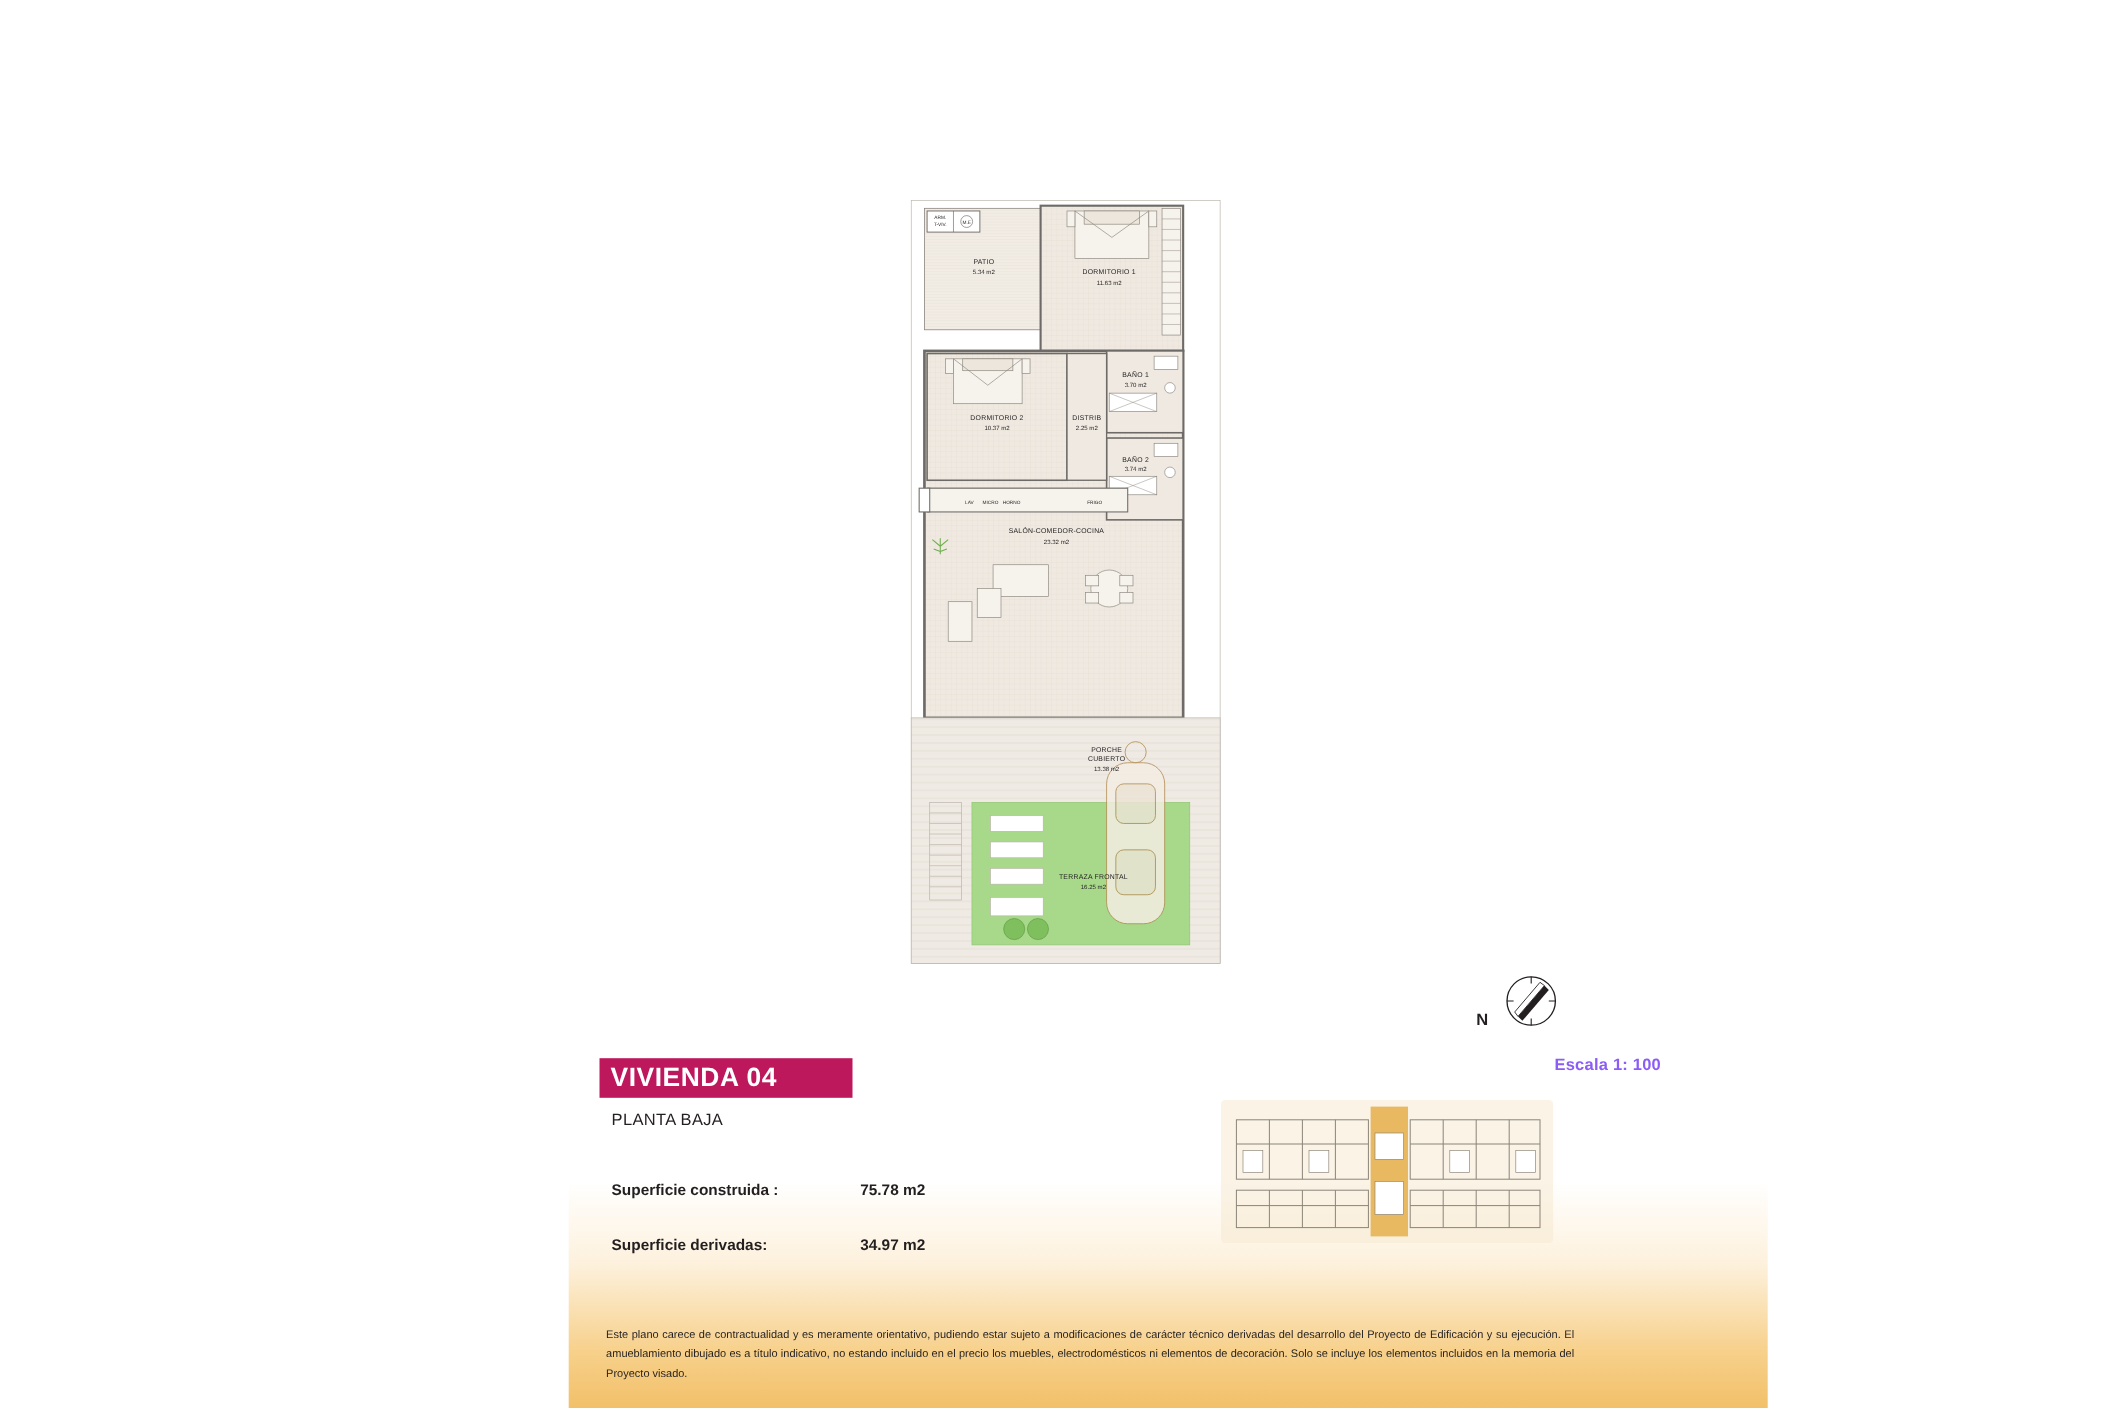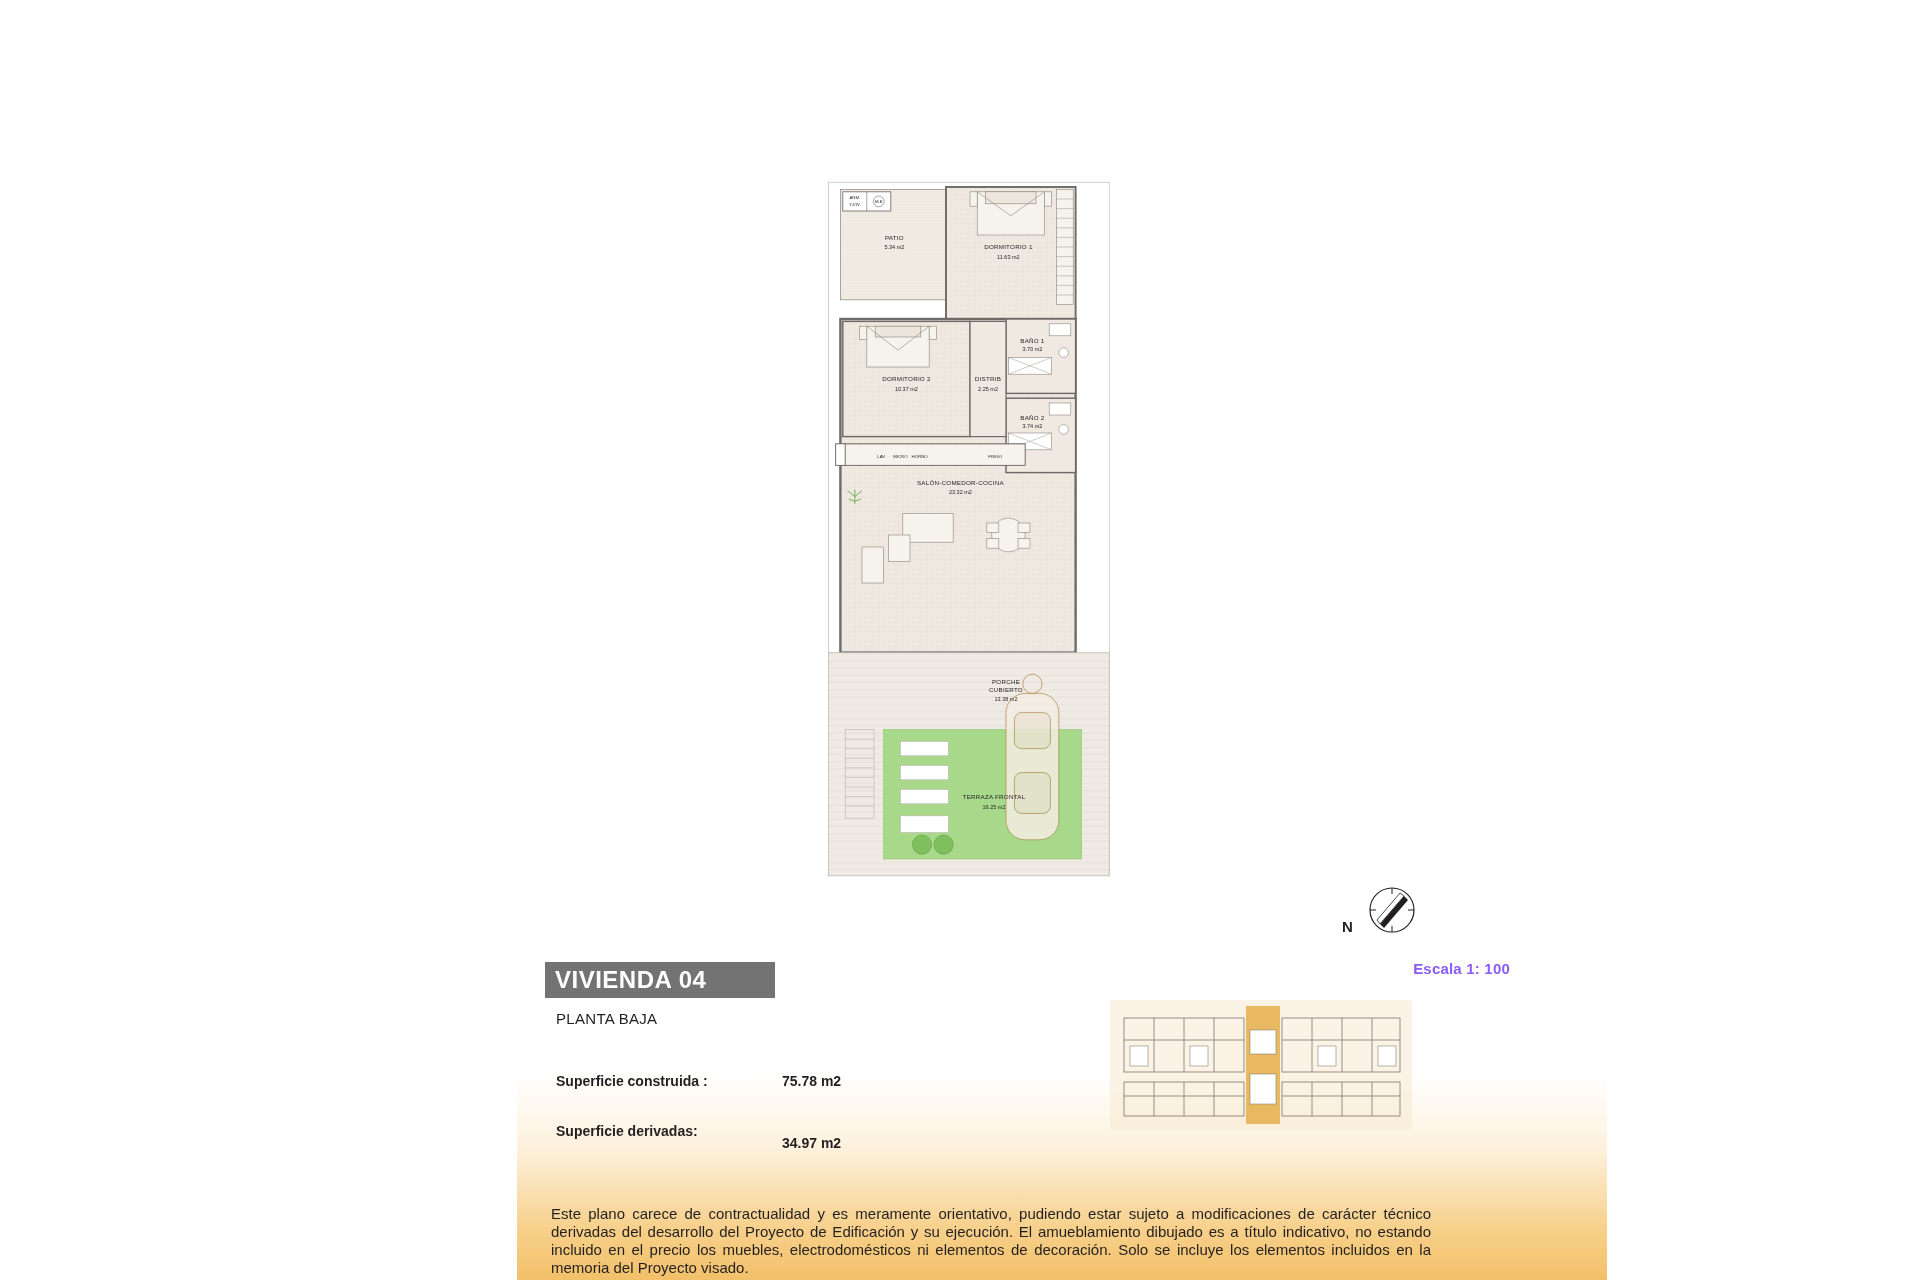--- a/index.html
+++ b/index.html
@@ -47,21 +47,21 @@
     letter-spacing: .2px;
   }
 
   
   #title-band {
     position: absolute;
     left: 545px;
     top: 962px;
     width: 230px;
     height: 36px;
-    background: #737373;
+    background: #be185d;
   }
   #title-band .txt {
     color: #ffffff;
     font-size: 24px;
     font-weight: bold;
     letter-spacing: .5px;
     line-height: 36px;
     padding-left: 10px;
   }
   #subtitle {
@@ -86,38 +86,38 @@
 
   .surface-row {
     position: absolute;
     font-size: 14px;
     font-weight: bold;
     color: #231f20;
   }
   #sc-label { left: 556px; top: 1073px; }
   #sc-value { left: 782px; top: 1073px; }
   #se-label { left: 556px; top: 1123px; }
-  #se-value { left: 782px; top: 1123px; margin-top: 12px; }
+  #se-value { left: 782px; top: 1123px; }
 
   
   #keymap {
     position: absolute;
     left: 1110px;
     top: 1000px;
     width: 302px;
     height: 130px;
   }
 
   
   #disclaimer {
     position: absolute;
     left: 551px;
     top: 1205px;
     width: 880px;
-    font-size: 15px;
+    font-size: 10px;
     line-height: 18px;
     color: #231f20;
     text-align: justify;
   }
 
   
   text {
     font-family: "Liberation Sans", sans-serif;
     fill: #231f20;
   }

